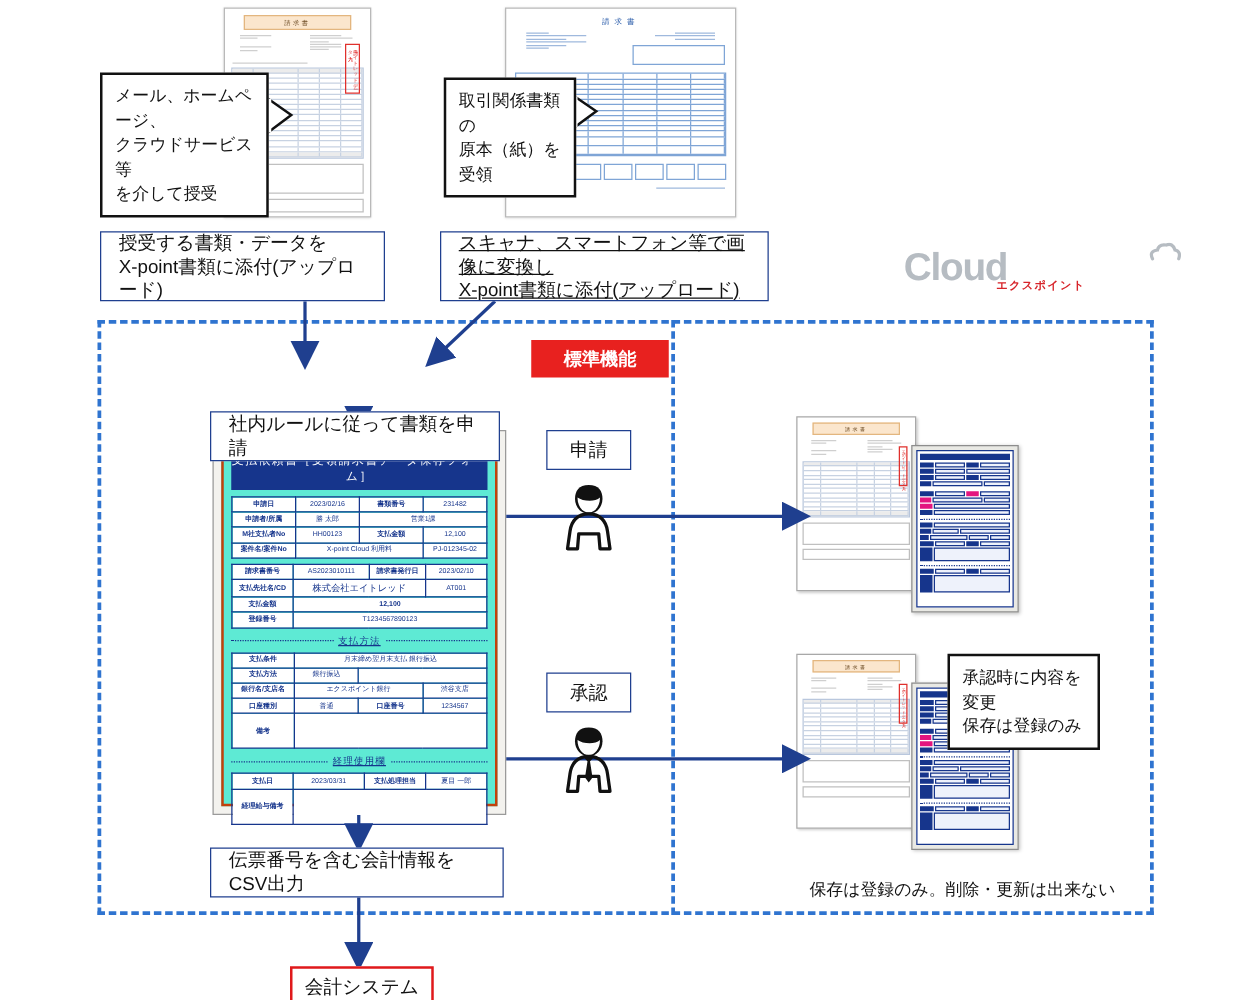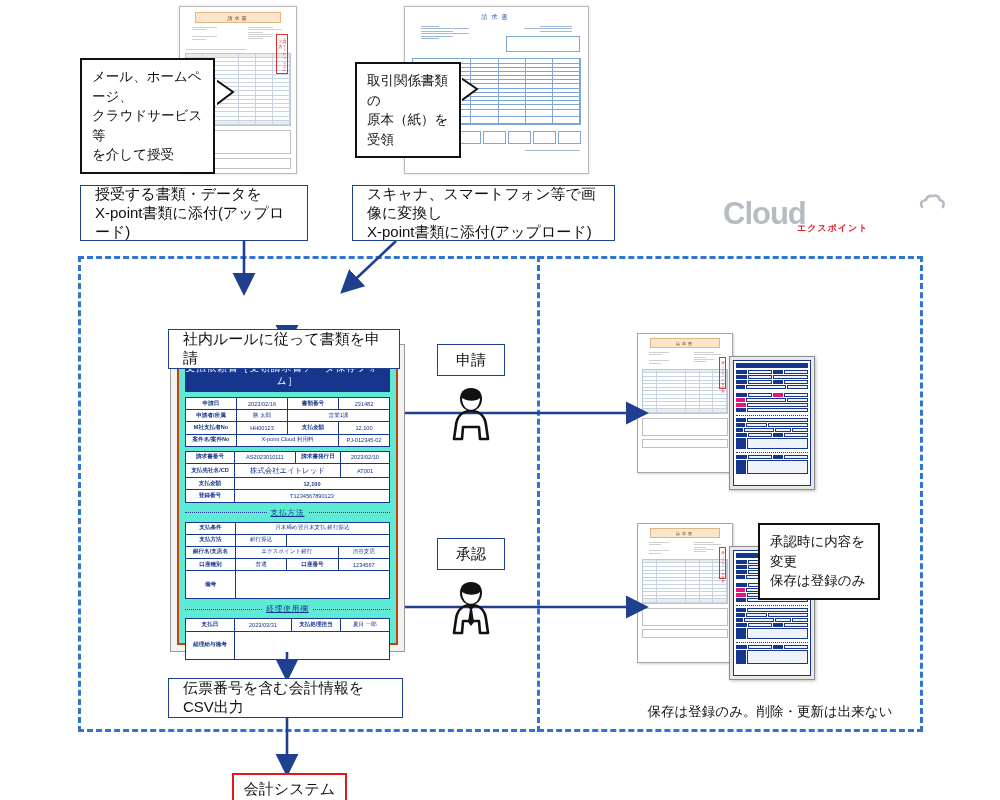--- a/index.html
+++ b/index.html
@@ -401,36 +401,37 @@
   <div class="abs callout" style="left:80px;top:58px;width:135px;">メール、ホームページ、
 クラウドサービス等
 を介して授受</div>
 
   <div class="abs callout" style="left:355px;top:62px;width:106px;">取引関係書類の
 原本（紙）を受領</div>
 
   <div class="abs procbox" style="left:80px;top:185px;width:228px;height:56px;white-space:pre-line;">授受する書類・データを
 X-point書類に添付(アップロード)</div>
 
-  <div class="abs procbox" style="left:352px;top:185px;width:263px;height:56px;white-space:pre-line;">スキャナ、スマートフォン等で画像に変換し
+  <div class="abs procbox" style="left:352px;top:185px;width:263px;height:56px;white-space:pre-line;text-decoration:underline;">スキャナ、スマートフォン等で画像に変換し
 X-point書類に添付(アップロード)</div>
 
   <div class="abs logo" style="left:723px;top:196px;width:240px;height:46px;">
     <div style="position:relative;display:flex;align-items:flex-start;gap:8px;">
       <span class="cl">Cloud</span>
       <svg width="26" height="16" style="position:absolute;left:196px;top:-2px;">
         <path d="M3,13 q-3,-6 4,-7 q1,-5 7,-4 q5,-2 7,4 q5,1 3,7" fill="none" stroke="#b6bcc2" stroke-width="2.6" stroke-linecap="round"></path>
       </svg>
       <span class="kana">エクスポイント</span>
     </div>
   </div>
 
   <div class="abs dashregion" style="left:78px;top:256px;width:845px;height:476px;"></div>
   <div class="abs dashdiv" style="left:537px;top:256px;height:476px;"></div>
 
+  <div class="abs redbanner" style="left:425px;top:272px;width:110px;height:30px;">標準機能</div>
 
   <div class="abs procbox center" style="left:168px;top:292px;width:232px;height:40px;margin-top:37px;">社内ルールに従って書類を申請</div>
 
   <div class="abs procbox center" style="left:437px;top:344px;width:68px;height:32px;">申請</div>
   <div class="abs procbox center" style="left:437px;top:538px;width:68px;height:32px;">承認</div>
 
   <div class="abs person" style="left:448px;top:384px;width:46px;height:58px;">
     <svg width="46" height="58" viewBox="0 0 46 58">
       <path d="M23 4 c-8 0 -11 5 -11 11 c0 7 5 12 11 12 c6 0 11 -5 11 -12 c0 -6 -3 -11 -11 -11z" fill="#111"></path>
       <path d="M14 14 c0 7 4 12 9 12 c5 0 9 -5 9 -12 c-4 4 -14 3 -18 0z" fill="#fff"></path>

